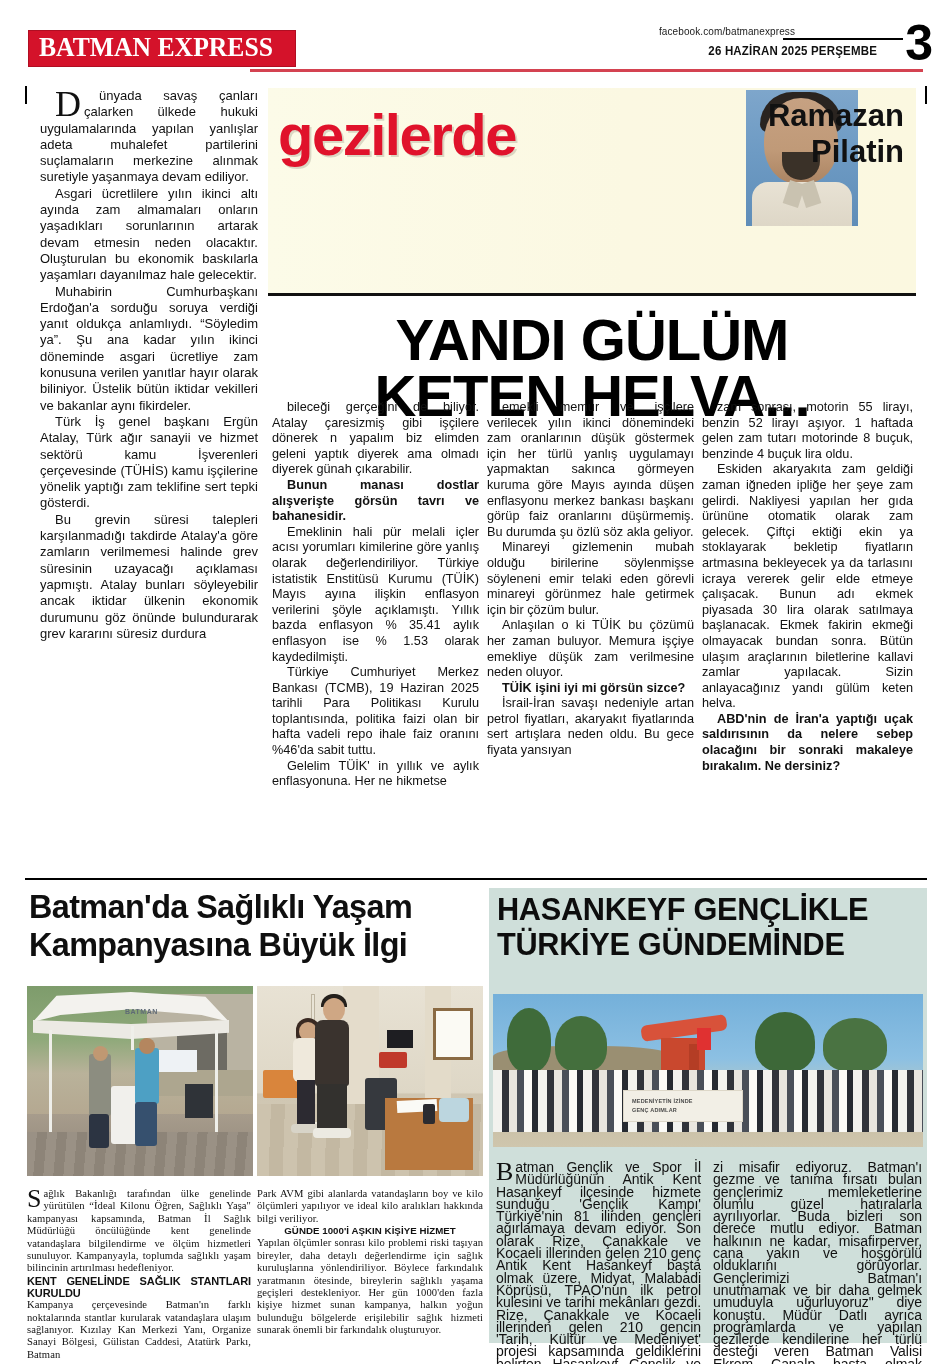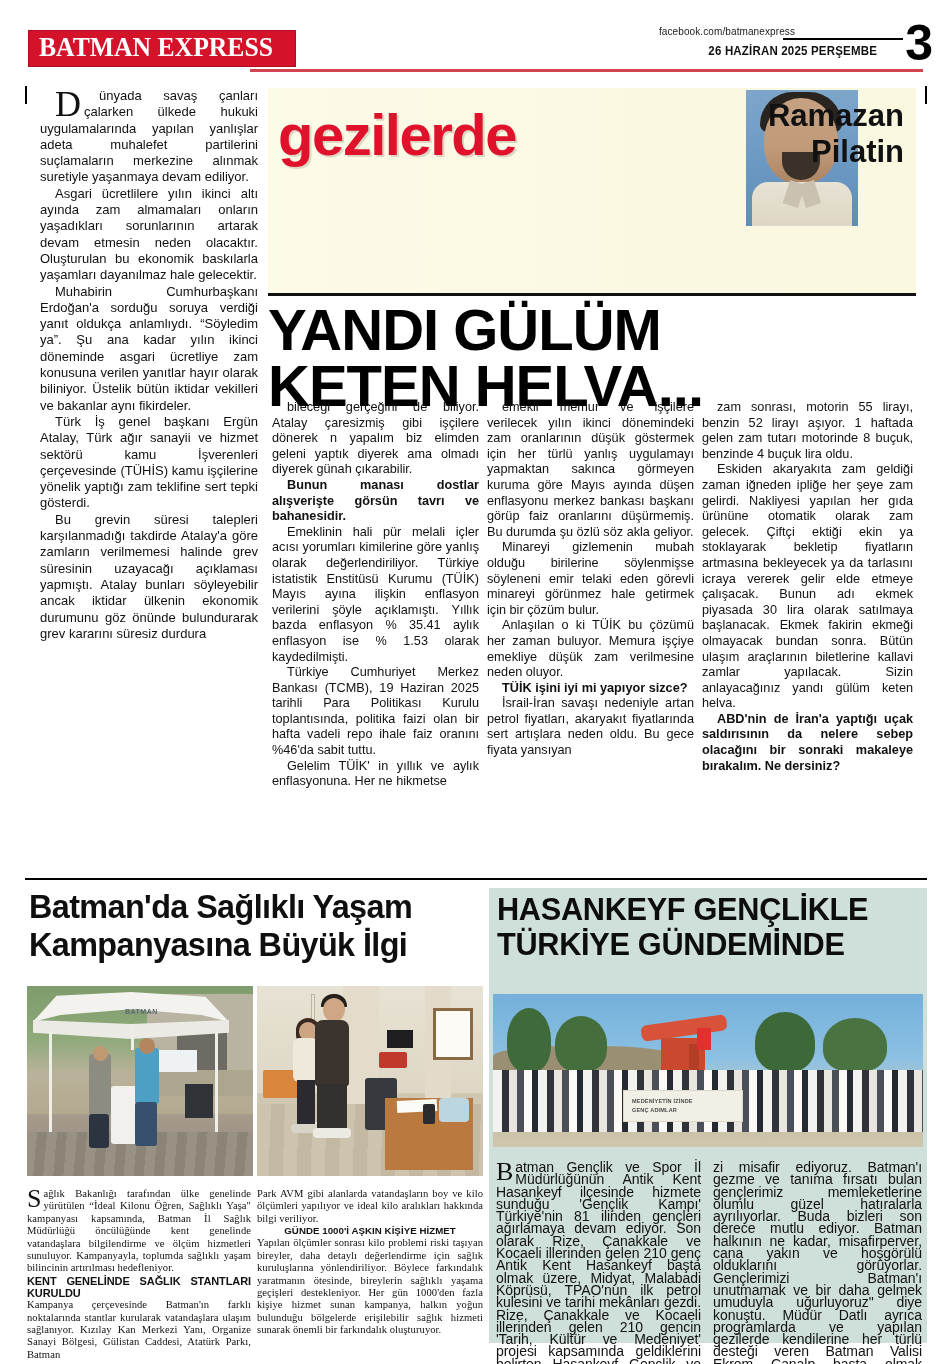--- a/index.html
+++ b/index.html
@@ -148,25 +148,26 @@
   .author-name {
     position: absolute; right: 12px; top: 10px; width: 240px;
     text-align: right;
     font-family: "Liberation Sans", sans-serif;
     font-weight: bold; font-size: 31px; line-height: 36px; color: #111;
   }
 
   
   .headline {
     position: absolute; left: 268px; top: 296px; width: 648px;
+    text-align: center;
     font-family: "Liberation Sans", sans-serif;
     font-weight: bold;
     font-size: 58px; line-height: 56px;
     letter-spacing: -1px; color: #000;
-    padding-top: 6px;
+    padding-top: 16px;
   }
   .headline .l2 { display: block; }
 
   
   #col2 { left: 272px; top: 400px; width: 207px; }
   #col3 { left: 487px; top: 400px; width: 207px; }
   #col4 { left: 702px; top: 400px; width: 211px; }
 
   
   .story-left {
@@ -336,21 +337,21 @@
   <p class="b">Bunun manası dostlar alışverişte görsün tavrı ve bahanesidir.</p>
   <p>Emeklinin hali pür melali içler acısı yorumları kimilerine göre yanlış olarak değerlendiriliyor. Türkiye istatistik Enstitüsü Kurumu (TÜİK) Mayıs ayına ilişkin enflasyon verilerini şöyle açıklamıştı. Yıllık bazda enflasyon % 35.41 aylık enflasyon ise % 1.53 olarak kaydedilmişti.</p>
   <p>Türkiye Cumhuriyet Merkez Bankası (TCMB), 19 Haziran 2025 tarihli Para Politikası Kurulu toplantısında, politika faizi olan bir hafta vadeli repo ihale faiz oranını %46'da sabit tuttu.</p>
   <p>Gelelim TÜİK' in yıllık ve aylık enflasyonuna. Her ne hikmetse</p>
 </div>
 
 <div class="col" id="col3">
   <p>emekli memur ve işçilere verilecek yılın ikinci dönemindeki zam oranlarının düşük göstermek için her türlü yanlış uygulamayı yapmaktan sakınca görmeyen kuruma göre Mayıs ayında düşen enflasyonu merkez bankası başkanı görüp faiz oranlarını düşürmemiş. Bu durumda şu özlü söz akla geliyor.</p>
   <p>Minareyi gizlemenin mubah olduğu birilerine söylenmişse söyleneni emir telaki eden görevli minareyi görünmez hale getirmek için bir çözüm bulur.</p>
   <p>Anlaşılan o ki TÜİK bu çözümü her zaman buluyor. Memura işçiye emekliye düşük zam verilmesine neden oluyor.</p>
-  <p class="b">TÜİK işini iyi mi yapıyor sizce?</p>
+  <p class="b">TÜİK işini iyi mi görsün sizce?</p>
   <p>İsrail-İran savaşı nedeniyle artan petrol fiyatları, akaryakıt fiyatlarında sert artışlara neden oldu. Bu gece fiyata yansıyan</p>
 </div>
 
 <div class="col" id="col4">
   <p>zam sonrası, motorin 55 lirayı, benzin 52 lirayı aşıyor. 1 haftada gelen zam tutarı motorinde 8 buçuk, benzinde 4 buçuk lira oldu.</p>
   <p>Eskiden akaryakıta zam geldiği zaman iğneden ipliğe her şeye zam gelirdi. Nakliyesi yapılan her gıda ürününe otomatik olarak zam gelecek. Çiftçi ektiği ekin ya stoklayarak bekletip fiyatların artmasına bekleyecek ya da tarlasını icraya vererek gelir elde etmeye çalışacak. Bunun adı ekmek piyasada 30 lira olarak satılmaya başlanacak. Ekmek fakirin ekmeği olmayacak bundan sonra. Bütün ulaşım araçlarının biletlerine kallavi zamlar yapılacak. Sizin anlayacağınız yandı gülüm keten helva.</p>
   <p class="b">ABD'nin de İran'a yaptığı uçak saldırısının da nelere sebep olacağını bir sonraki makaleye bırakalım. Ne dersiniz?</p>
 </div>
 
 <div class="story-left">

